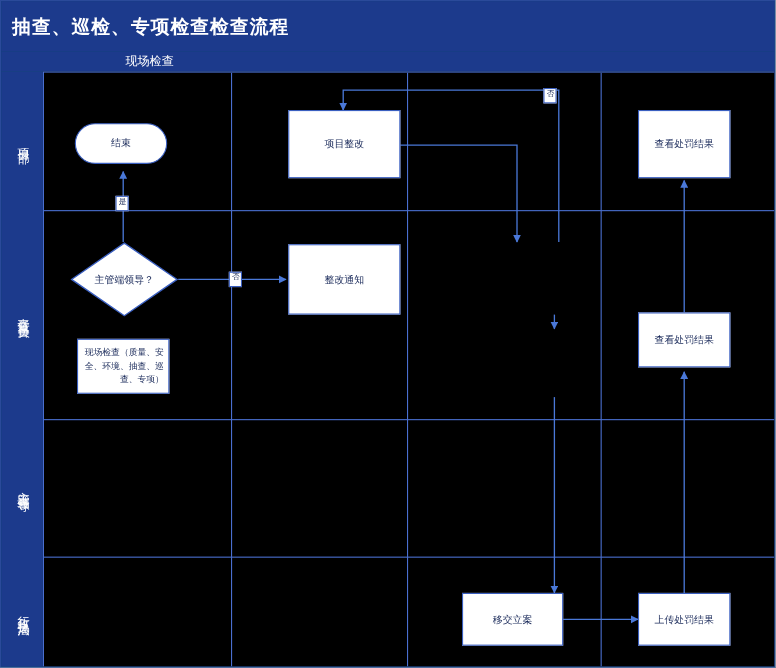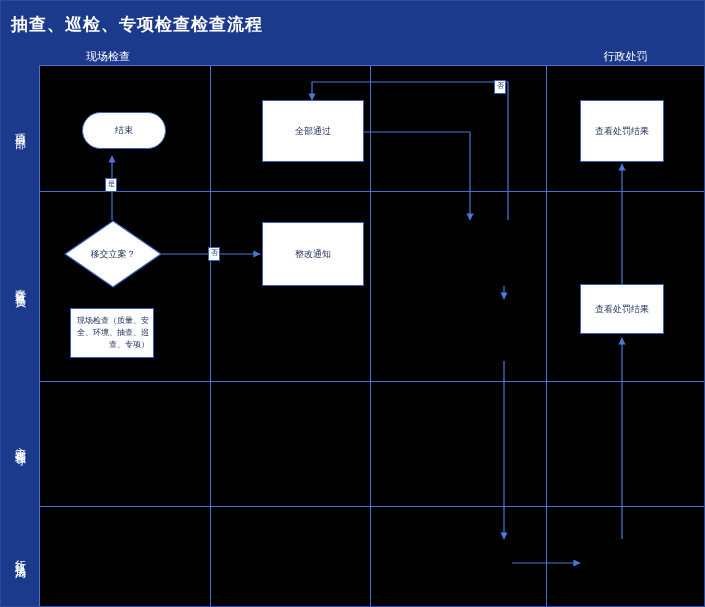--- a/index.html
+++ b/index.html
@@ -153,23 +153,22 @@
 </head>
 <body>
 
 <div id="page">
 
   <div id="title-bar">
     <div id="title-text">抽查、巡检、专项检查检查流程</div>
   </div>
 
   <div id="col-header">
-    <div class="col-head-label" style="left:22px; width:170px;text-align:center;">现场检查</div>
+    <div class="col-head-label" style="left:50px; width:170px;text-align:center;">现场检查</div>
     <div class="col-head-label" style="left:208px; width:160px;margin-top:16px;">整改</div>
-    <div class="col-head-label" style="left:544px; width:161px;">行政处罚</div>
   </div>
 
   <div id="row-header">
     <div class="row-head-label" style="top:0px; height:125px;">项目部</div>
     <div class="row-head-label" style="top:125px; height:190px;">责任监督员</div>
     <div class="row-head-label" style="top:315px; height:125px;">主管端领导</div>
     <div class="row-head-label" style="top:440px; height:102px;">行政执法局</div>
   </div>
 
   <div id="canvas">
@@ -205,41 +204,43 @@
         <path d="M464,295 L464,473"></path>
 
         <path d="M472,497 L540,497"></path>
 
         <path d="M582,473 L582,272"></path>
 
         <path d="M582,218 L582,98"></path>
       </g>
     </svg>
 
-    <div class="node terminator" style="left:42px; top:46px; width:84px; height:37px;">结束</div>
-
-    <div class="node rect" style="left:222px; top:34px; width:102px; height:62px;">全部通过</div>
+    <div class="node terminator" style="left:28px; top:46px; width:84px; height:37px;">结束</div>
+
+    <div class="node rect" style="left:222px; top:34px; width:102px; height:62px;">项目整改</div>
 
     <div class="node rect" style="left:540px; top:34px; width:84px; height:62px;">查看处罚结果</div>
 
     <div class="diamond-wrap" style="left:24px; top:154px; width:98px; height:68px;">
       <svg class="diamond-shape" viewBox="0 0 98 68">
         <polygon points="49,1 97,34 49,67 1,34" fill="#ffffff" stroke="#3a5fc0" stroke-width="1.2"></polygon>
       </svg>
-      <div class="diamond-label">移交立案？</div>
+      <div class="diamond-label">主管端领导？</div>
     </div>
 
     <div class="node rect" style="left:222px; top:156px; width:102px; height:64px;font-family:Liberation Serif, serif;">整改通知</div>
 
 
 
     <div class="node rect" style="left:540px; top:218px; width:84px; height:50px;">查看处罚结果</div>
 
     <div class="node note" style="left:30px; top:242px; width:84px; height:50px;">现场检查（质量、安全、环境、抽查、巡查、专项）</div>
 
-
+    <div class="node rect" style="left:380px; top:473px; width:92px; height:48px;">移交立案</div>
+
+    <div class="node rect" style="left:540px; top:473px; width:84px; height:48px;">上传处罚结果</div>
 
     <div class="edge-label" style="left:65px; top:112px; width:12px; height:14px;">是</div>
     <div class="edge-label" style="left:168px; top:181px; width:12px; height:14px;">否</div>
     <div class="edge-label" style="left:454px; top:14px; width:12px; height:14px;">否</div>
 
   </div>
 </div>
 
 </body></html>

